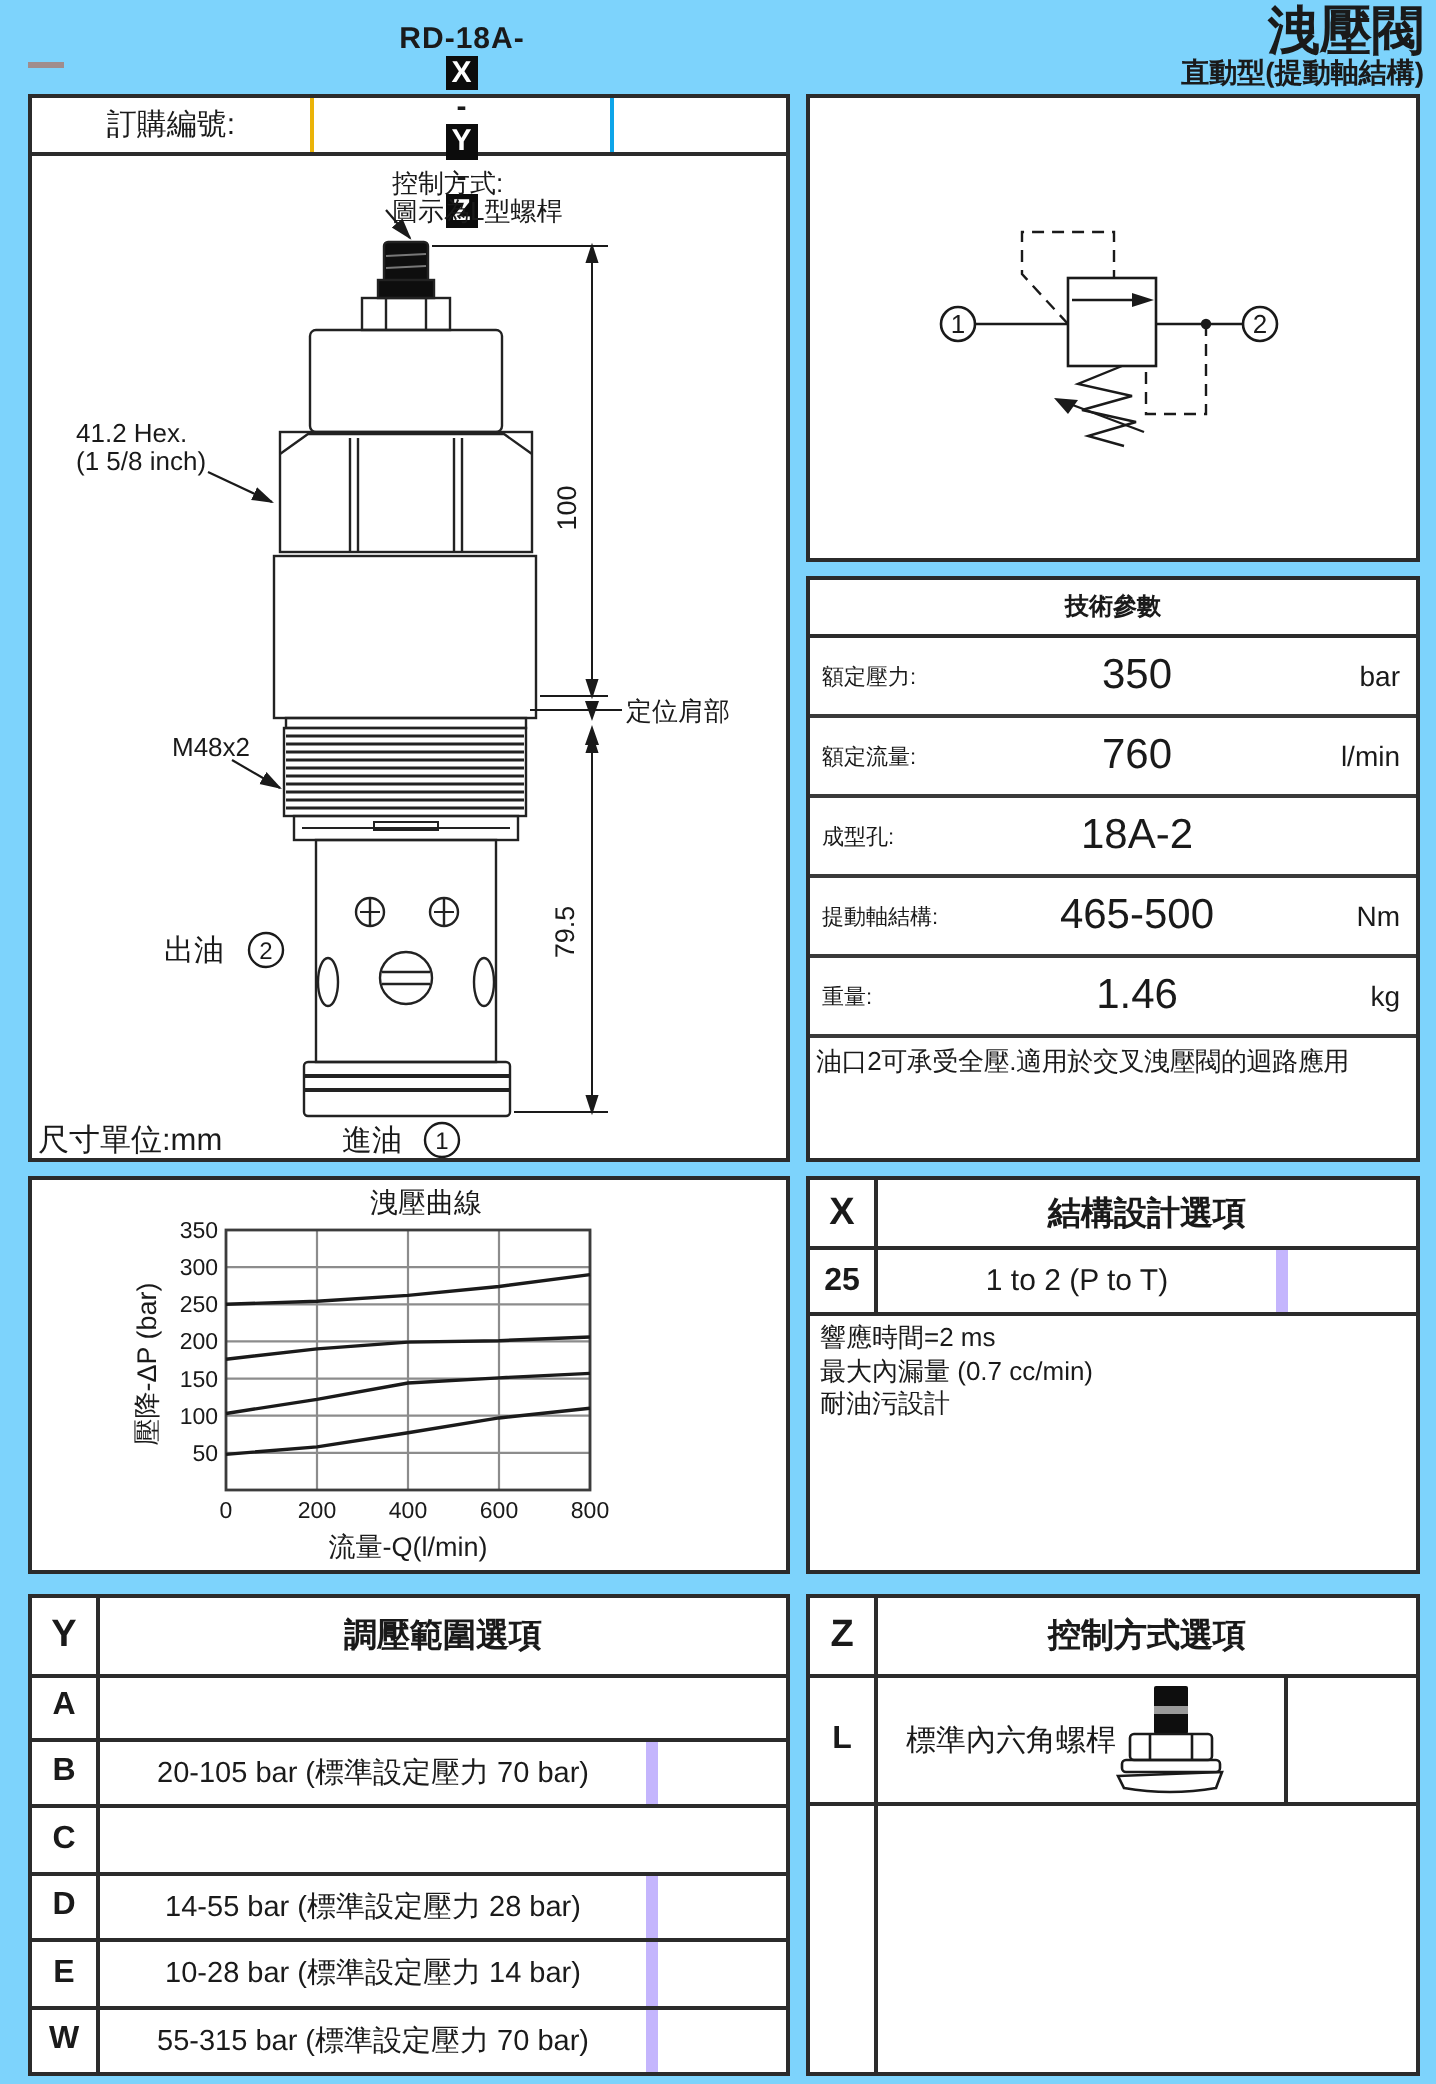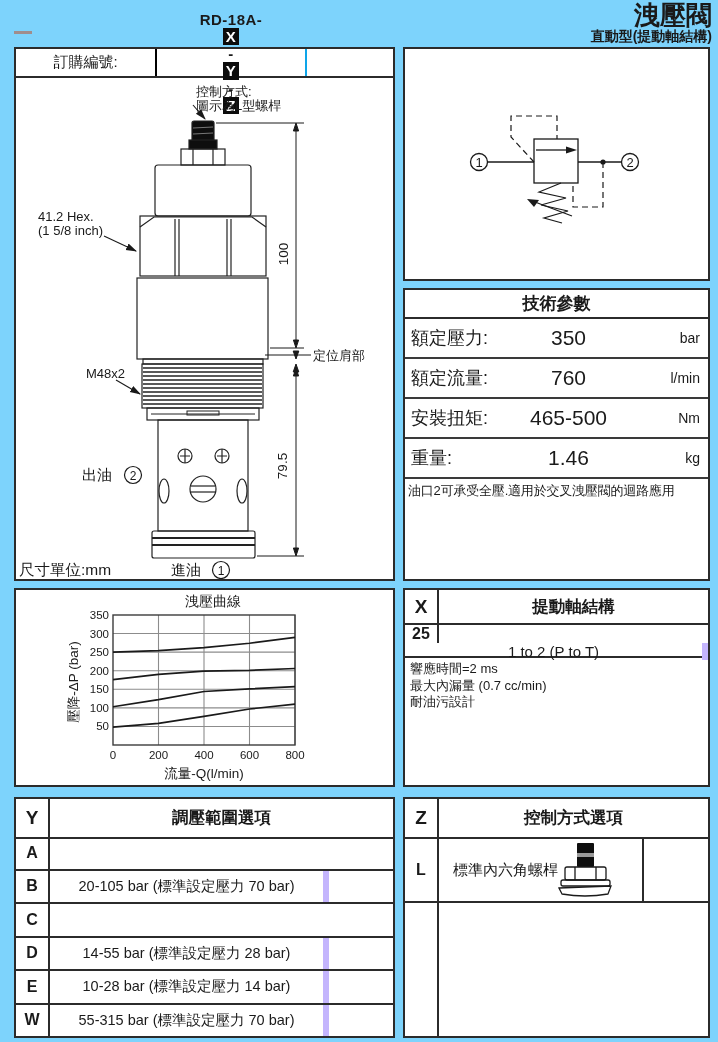--- a/index.html
+++ b/index.html
@@ -7,42 +7,42 @@
         font-family:"Liberation Sans","DejaVu Sans",sans-serif;color:#1a1a1a;overflow:hidden;}
   .box{position:absolute;border:2px solid #2b2b2b;background:#fff;box-sizing:border-box;}
   
   #title-block{position:absolute;top:2px;right:6px;text-align:right;}
   #page-title{font-size:26px;font-weight:bold;line-height:1.05;}
   #page-subtitle{font-size:14px;font-weight:bold;line-height:1.1;}
   #artifact-dash{position:absolute;left:14px;top:31px;width:18px;height:3px;background:#a08d8d;}
   
   .order-row{display:flex;height:27px;border-bottom:2px solid #2b2b2b;align-items:stretch;}
   .order-cell{display:flex;align-items:center;justify-content:center;box-sizing:border-box;}
-  .oc1{width:141px;border-right:2px solid #000000;font-size:15px;}
+  .oc1{width:141px;border-right:2px solid #eab308;font-size:15px;}
   .oc2{width:150px;border-right:2px solid #0ea5e9;font-size:15px;font-weight:bold;letter-spacing:.5px;flex-direction:column;}
   .oc3{flex:1;}
   .code-badge{display:inline-block;background:#0c0c0c;color:#fff;padding:0 3px;margin:0 1px;line-height:1.15;}
   
   .opt-header{display:flex;height:38px;border-bottom:2px solid #2b2b2b;align-items:stretch;}
   .opt-letter{width:32px;border-right:2px solid #2b2b2b;display:flex;align-items:center;justify-content:center;
               font-weight:bold;font-size:19px;flex:none;}
   .opt-title{flex:1;display:flex;align-items:center;justify-content:center;font-weight:bold;font-size:16.5px;}
   .opt-row{display:flex;border-bottom:2px solid #2b2b2b;align-items:stretch;}
   .opt-row .rl{width:32px;border-right:2px solid #2b2b2b;display:flex;align-items:center;justify-content:center;
                font-weight:bold;font-size:16px;flex:none;}
   .opt-row .rd{flex:1;display:flex;align-items:center;justify-content:center;font-size:14.5px;border-right:6px solid #c4b5fd;}
   .opt-row .re{width:64px;flex:none;}
   .y-rows{display:flex;flex-direction:column;position:absolute;top:38px;bottom:0;left:0;right:0;}
   .y-rows .opt-row{flex:1;}
   .y-rows .opt-row:last-child{border-bottom:none;}
   
   .tech-header{height:27px;border-bottom:2px solid #2b2b2b;display:flex;align-items:center;justify-content:center;
-               font-weight:bold;font-size:17px;}
+               font-weight:bold;font-size:12px;}
   .tech-row{height:38px;display:flex;align-items:center;border-bottom:2px solid #3a3a3a;}
-  .tech-row .tl{width:100px;padding-left:6px;font-size:18px;flex:none;}
+  .tech-row .tl{width:100px;padding-left:6px;font-size:11px;flex:none;}
   .tech-row .tv{flex:1;text-align:center;font-size:21px;}
   .tech-row .tu{width:74px;text-align:right;padding-right:8px;font-size:14px;flex:none;}
   .tech-note{font-size:13px;padding:3px 3px;letter-spacing:-0.2px;}
   
   .x-notes{font-size:13px;line-height:1.28;padding:3px 5px;}
   
   #z-row{position:relative;height:62px;border-bottom:2px solid #2b2b2b;display:flex;align-items:stretch;}
   #z-row .rl{width:32px;border-right:2px solid #2b2b2b;display:flex;align-items:center;justify-content:center;font-weight:bold;font-size:16px;flex:none;}
   #z-row .zc{flex:1;display:flex;align-items:center;border-right:2px solid #2b2b2b;position:relative;}
   #z-row .zc .zdesc{font-size:15px;margin-left:14px;}
@@ -227,21 +227,26 @@
       <div class="tl">額定壓力:</div>
       <div class="tv">350</div>
       <div class="tu">bar</div>
     </div>
     <div class="tech-row">
       <div class="tl">額定流量:</div>
       <div class="tv">760</div>
       <div class="tu">l/min</div>
     </div>
     <div class="tech-row">
-      <div class="tl">安裝扭矩:</div>
+      <div class="tl">成型孔:</div>
+      <div class="tv">18A-2</div>
+      <div class="tu"></div>
+    </div>
+    <div class="tech-row">
+      <div class="tl">提動軸結構:</div>
       <div class="tv">465-500</div>
       <div class="tu">Nm</div>
     </div>
     <div class="tech-row">
       <div class="tl">重量:</div>
       <div class="tv">1.46</div>
       <div class="tu">kg</div>
     </div>
     <div class="tech-note">油口2可承受全壓.適用於交叉洩壓閥的迴路應用</div>
   </div>
@@ -279,23 +284,23 @@
           <polyline points="97,137.17142857142858 142.5,133.45714285714286 188,126.4 233.5,118.97142857142858 279,114.14285714285714" fill="none" stroke="#1a1a1a" stroke-width="1.7"></polyline>
         </g>
       <text class="axis-label" x="188" y="188" text-anchor="middle">流量-Q(l/min)</text>
       <text class="axis-label" transform="rotate(-90 62 92)" x="62" y="92" text-anchor="middle">壓降-ΔP (bar)</text>
     </svg>
   </div>
 
   <div class="box" style="left:403px;top:588px;width:307px;height:199px;">
     <div class="opt-header" style="height:33px;">
       <div class="opt-letter">X</div>
-      <div class="opt-title">提動軸結構</div>
-    </div>
-    <div class="opt-row" style="height:31px;flex-direction:column;">
+      <div class="opt-title">結構設計選項</div>
+    </div>
+    <div class="opt-row" style="height:31px;">
       <div class="rl">25</div>
       <div class="rd" style="font-size:15px;">1 to 2 (P to T)</div>
       <div class="re"></div>
     </div>
     <div class="x-notes">
       <div>響應時間=2 ms</div>
       <div>最大內漏量 (0.7 cc/min)</div>
       <div>耐油污設計</div>
     </div>
   </div>

